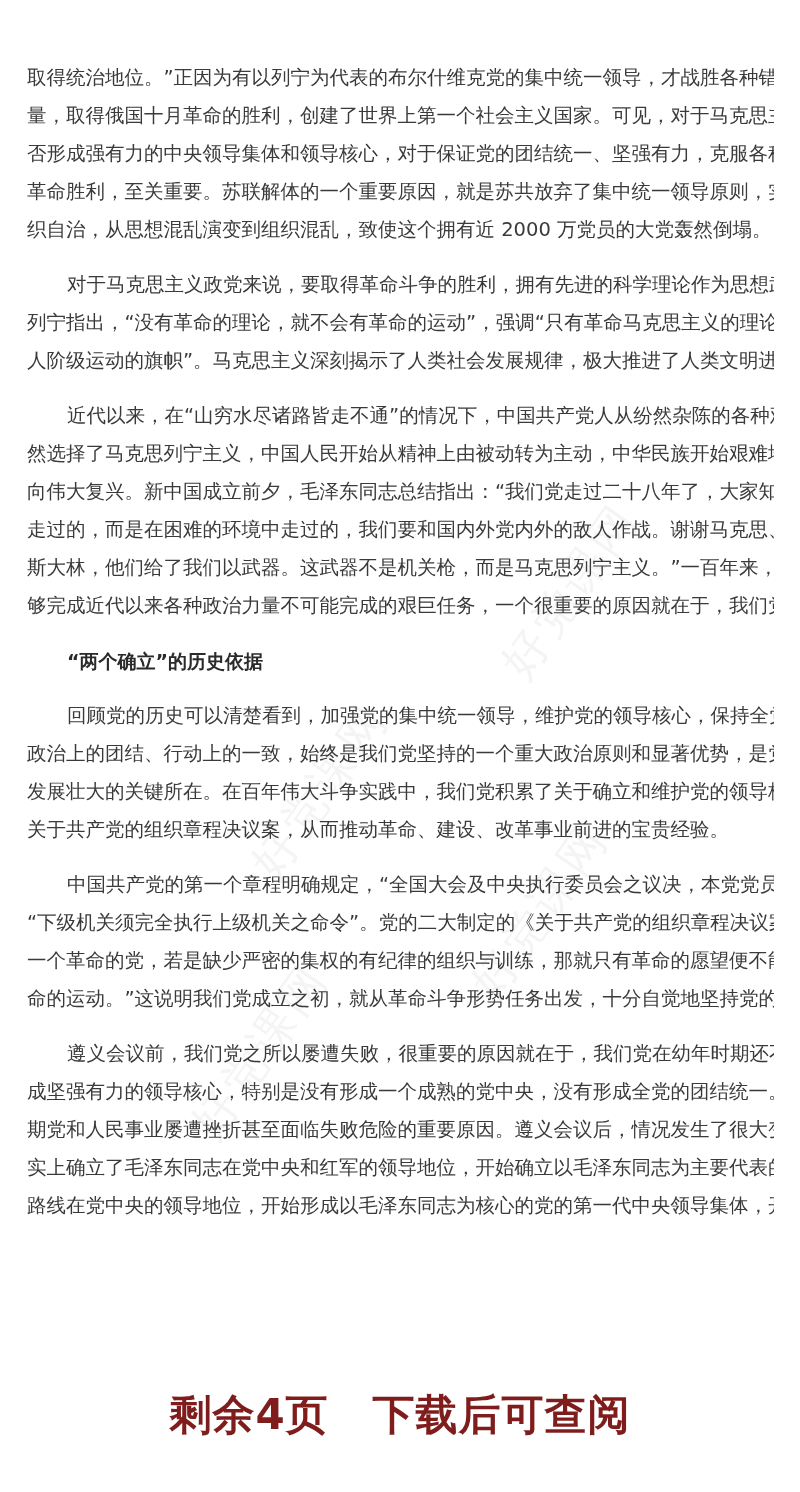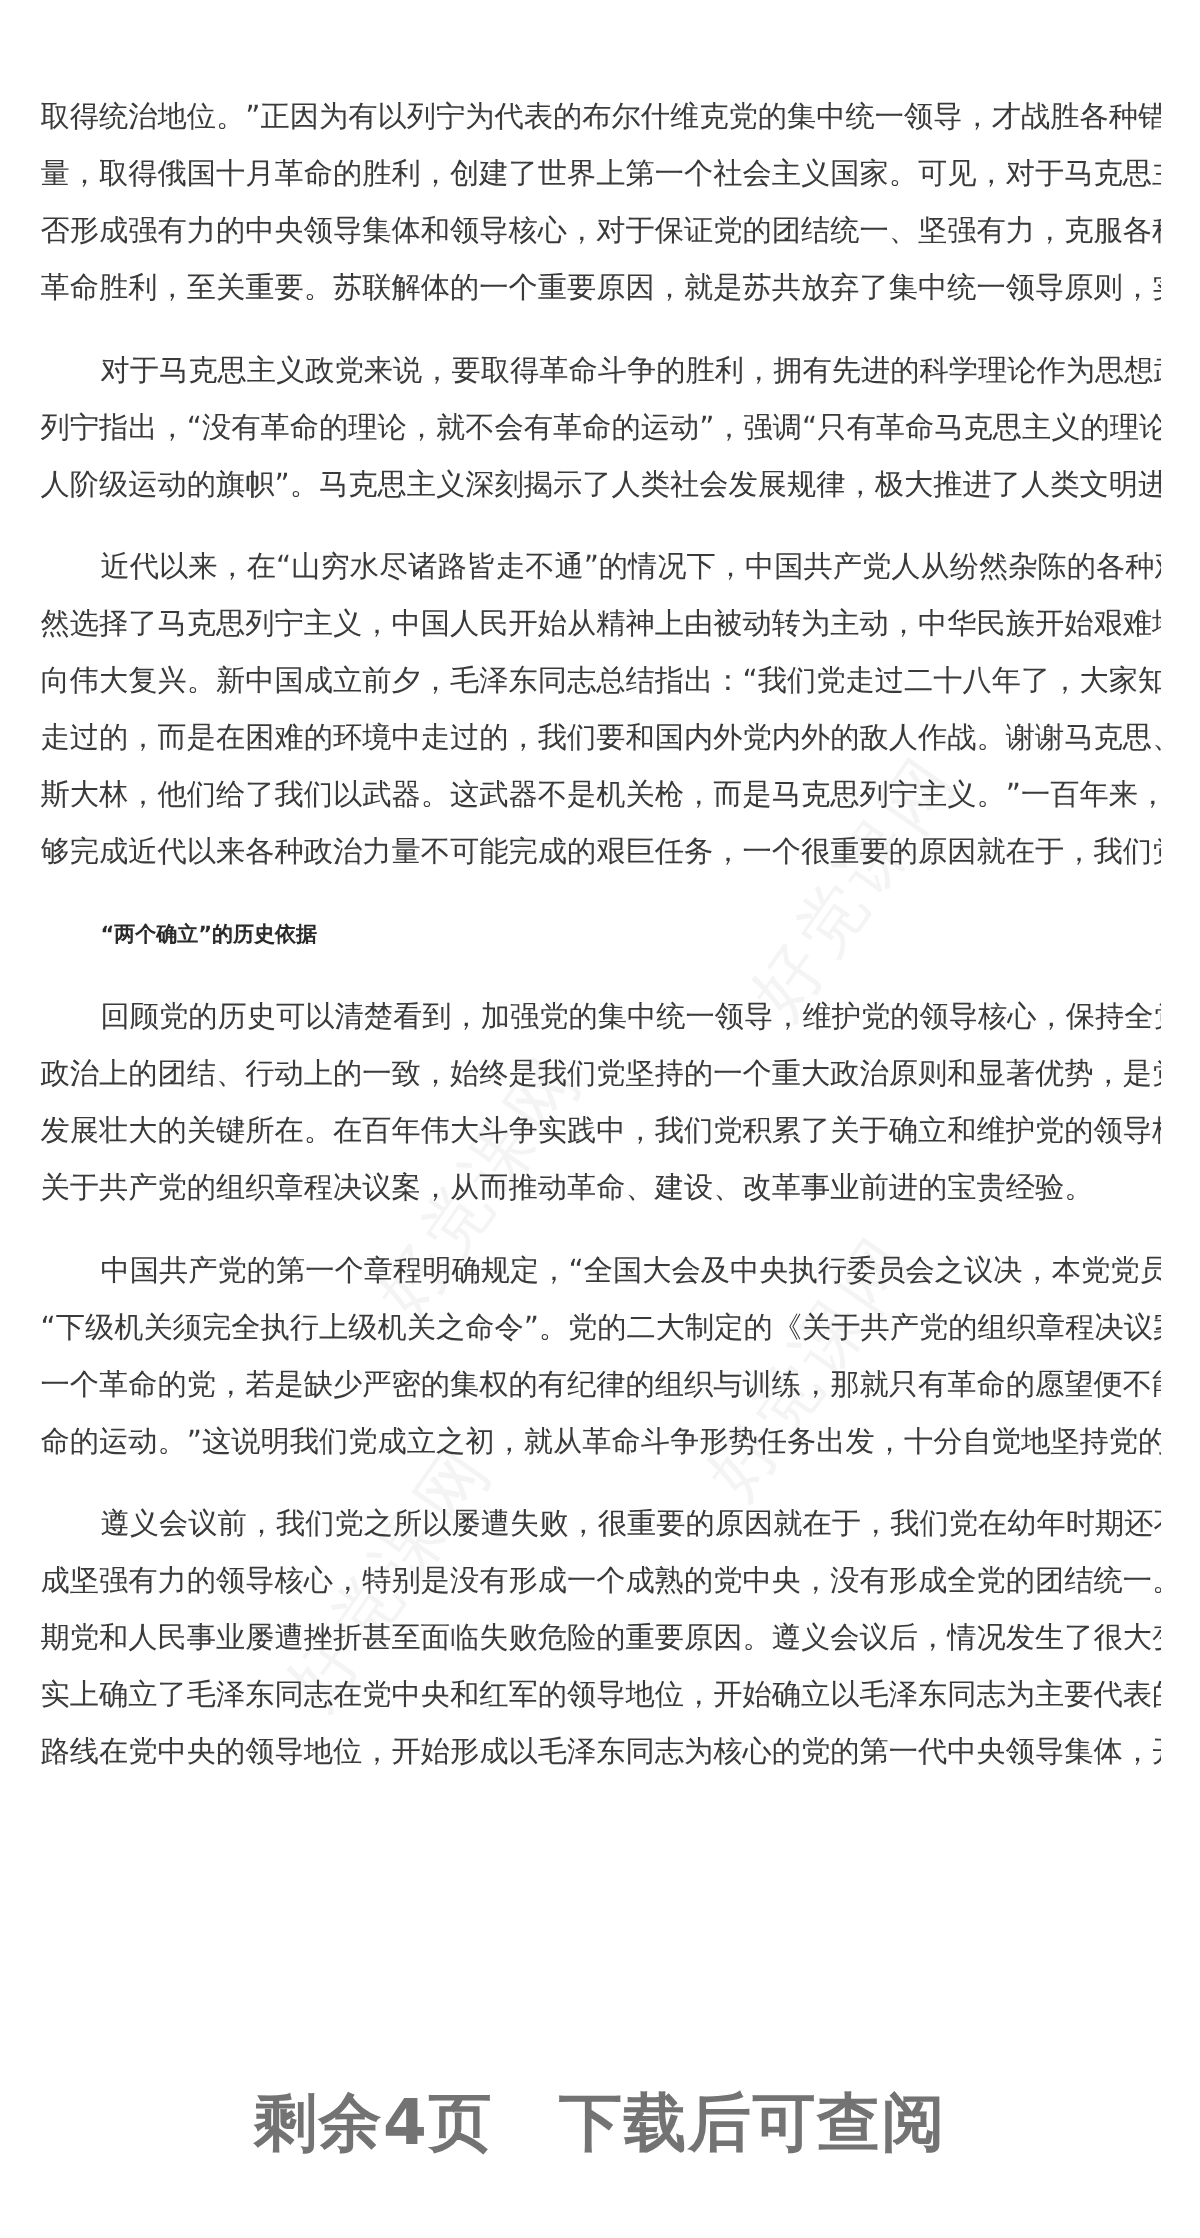--- a/index.html
+++ b/index.html
@@ -44,21 +44,21 @@
   }
   .line.last {
     text-align-last: left;
   }
   .line.indent {
     padding-left: 40px;
   }
   .heading {
     height: 38px;
     line-height: 38px;
-    font-size: 14px;
+    font-size: 19px;
     font-weight: bold;
     color: #2a2a2a;
     padding-left: 40px;
     margin: 0 0 17px 0;
     white-space: nowrap;
   }
   .watermark {
     position: absolute;
     font-size: 46px;
     color: rgba(0,0,0,0.045);
@@ -69,21 +69,21 @@
   }
   .download-banner {
     position: absolute;
     left: 0;
     top: 1385px;
     width: 800px;
     height: 60px;
     text-align: center;
     font-size: 42px;
     font-weight: bold;
-    color: #737373;
+    color: #7f1d1d;
     line-height: 60px;
     letter-spacing: 1px;
     white-space: nowrap;
   }
   .download-banner .gap {
     display: inline-block;
     width: 44px;
   }
 </style>
 </head>
@@ -96,20 +96,21 @@
   <div class="watermark" style="left:440px; top:880px;">好党课网</div>
   <div class="watermark" style="left:160px; top:1020px;">好党课网</div>
 
   <div class="doc" id="doc">
 
     <div class="para">
       <span class="line">取得统治地位。”正因为有以列宁为代表的布尔什维克党的集中统一领导，才战胜各种错误思想和分裂力</span>
       <span class="line">量，取得俄国十月革命的胜利，创建了世界上第一个社会主义国家。可见，对于马克思主义政党来说，是</span>
       <span class="line">否形成强有力的中央领导集体和领导核心，对于保证党的团结统一、坚强有力，克服各种艰难险阻，夺取</span>
       <span class="line">革命胜利，至关重要。苏联解体的一个重要原因，就是苏共放弃了集中统一领导原则，实行所谓各级党组</span>
+      <span class="line last">织自治，从思想混乱演变到组织混乱，致使这个拥有近 2000 万党员的大党轰然倒塌。</span>
     </div>
 
     <div class="para">
       <span class="line indent">对于马克思主义政党来说，要取得革命斗争的胜利，拥有先进的科学理论作为思想武器同样非常重要。</span>
       <span class="line">列宁指出，“没有革命的理论，就不会有革命的运动”，强调“只有革命马克思主义的理论，才能成为工</span>
       <span class="line">人阶级运动的旗帜”。马克思主义深刻揭示了人类社会发展规律，极大推进了人类文明进程，既深刻改变</span>
     </div>
 
     <div class="para">
       <span class="line indent">近代以来，在“山穷水尽诸路皆走不通”的情况下，中国共产党人从纷然杂陈的各种观点和路径中毅</span>

